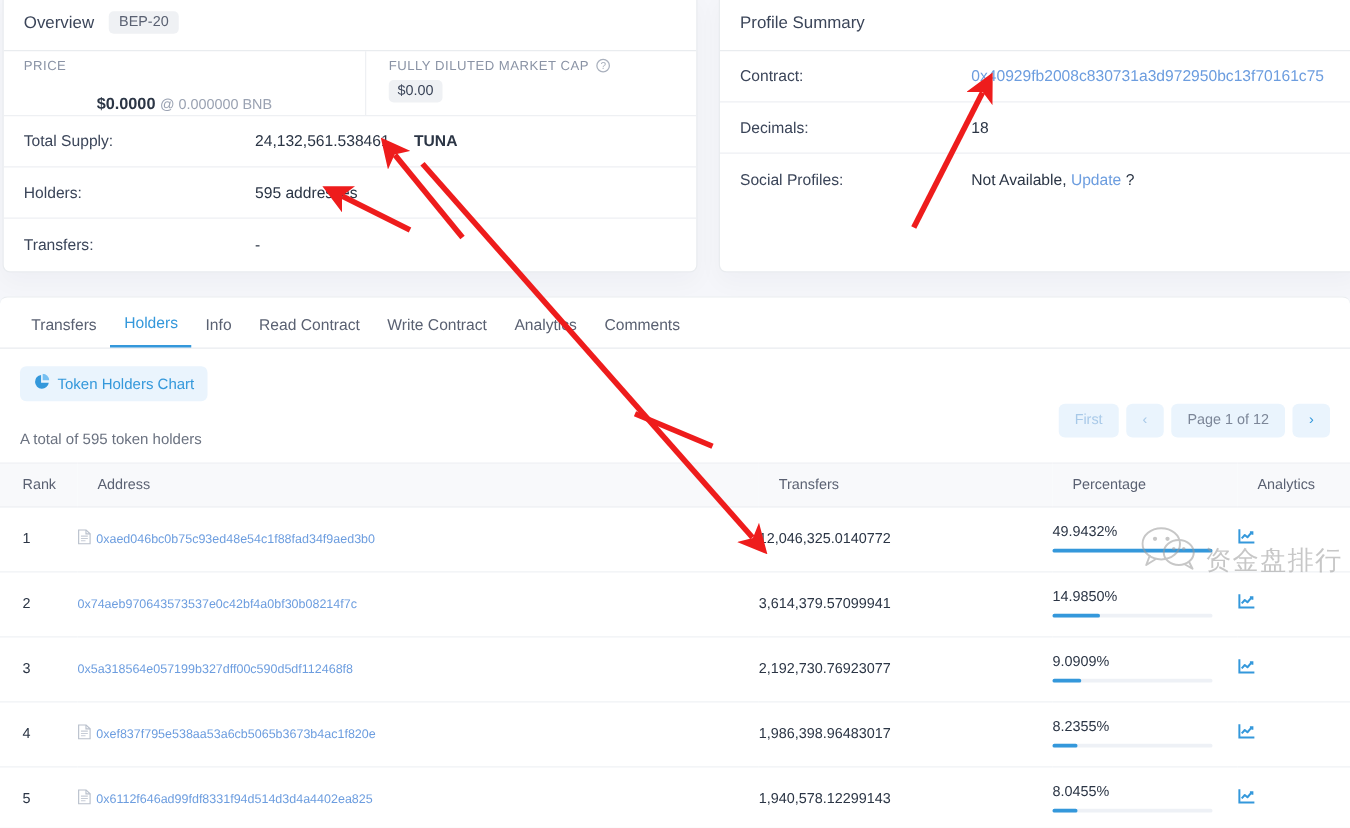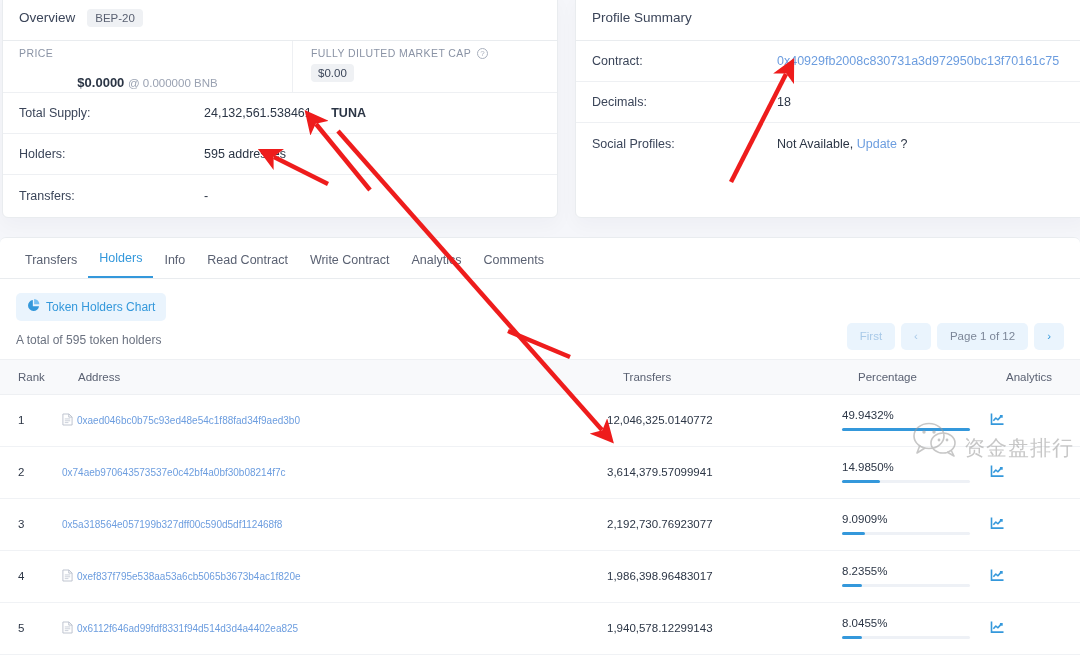--- a/index.html
+++ b/index.html
@@ -65,21 +65,21 @@
           border-bottom: 1px solid #e9ecef; }
   .tab { font-size: 12.5px; color: #5a6172; padding: 0 11px 11px 11px; cursor: pointer; }
   .tab.active { color: #3498db; border-bottom: 2px solid #3498db; font-weight: 400; }
 
   .panel-body { padding: 14px 16px 0 16px; position: relative; }
   .chart-btn {
     display: inline-flex; align-items: center; gap: 6px;
     background: #eaf4fd; color: #3498db; font-size: 12px;
     padding: 6px 11px; border-radius: 5px; border: none; cursor: pointer;
   }
-  .total-line { font-size: 12px; color: #6b7280; margin-top: 12px; }
+  .total-line { font-size: 12px; color: #6b7280; margin-top: 23px; }
 
   
   .pager { position: absolute; right: 16px; top: 44px; display: flex; gap: 6px; }
   .pbtn {
     background: #eaf4fd; color: #a8c9e8; font-size: 11.5px;
     padding: 6px 13px; border-radius: 5px; border: none; line-height: 15px;
   }
   .pbtn.blue { color: #3498db; cursor: pointer; }
   .pbtn.page { color: #7c8698; }
 

